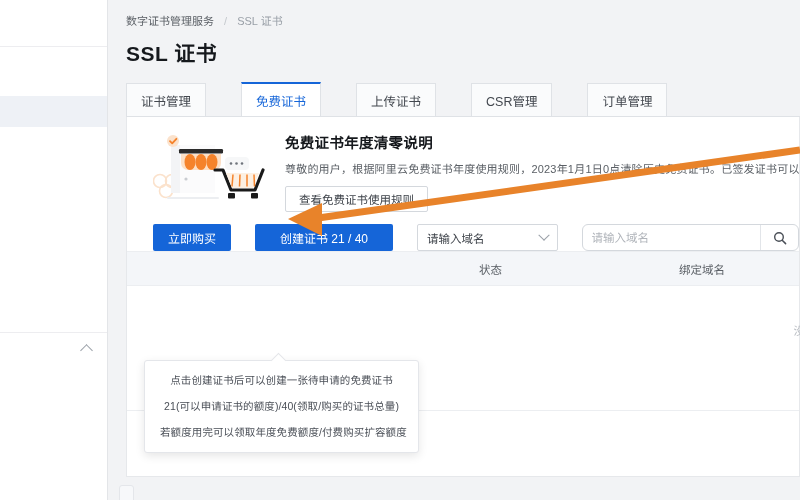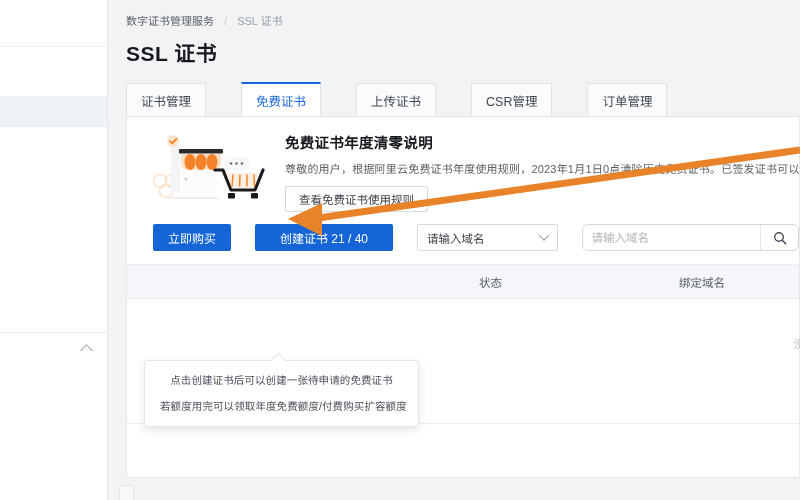--- a/index.html
+++ b/index.html
@@ -223,21 +223,20 @@
   }
   .searchbox input::placeholder { color: #b0b4ba; }
   .search-btn {
     width: 38px; height: 100%;
     border-left: 1px solid #e2e5e9;
     display: flex; align-items: center; justify-content: center;
   }
 
   
   .table-head {
-    margin-top: 13px;
     height: 35px;
     background: #f4f6f9;
     border-top: 1px solid #eceef1;
     border-bottom: 1px solid #eceef1;
     display: flex;
     align-items: center;
     font-size: 11.5px;
     color: #5b6066;
   }
   .th { white-space: nowrap; }
@@ -464,20 +463,21 @@
         <div class="th th-3">绑定域名</div>
       </div>
       <div class="table-body">
         <div class="empty-text">没</div>
       </div>
       <div class="table-foot"></div>
 
       <div class="tooltip">
         <div class="tooltip-arrow"></div>
         <div class="tip-line">点击创建证书后可以创建一张待申请的免费证书</div>
+        <div class="tip-line">21(可以申请证书的额度)/40(领取/购买的证书总量)</div>
         <div class="tip-line">若额度用完可以领取年度免费额度/付费购买扩容额度</div>
       </div>
 
     </div>
   </div>
 
   <svg class="annot" viewBox="0 0 800 500" xmlns="http://www.w3.org/2000/svg">
     <path d="M311 219 L800 150" stroke="#e8832a" stroke-width="7" fill="none" stroke-linecap="butt"></path>
     <path d="M288 219 L322 203 L322 236 Z" fill="#e8832a"></path>
   </svg>

